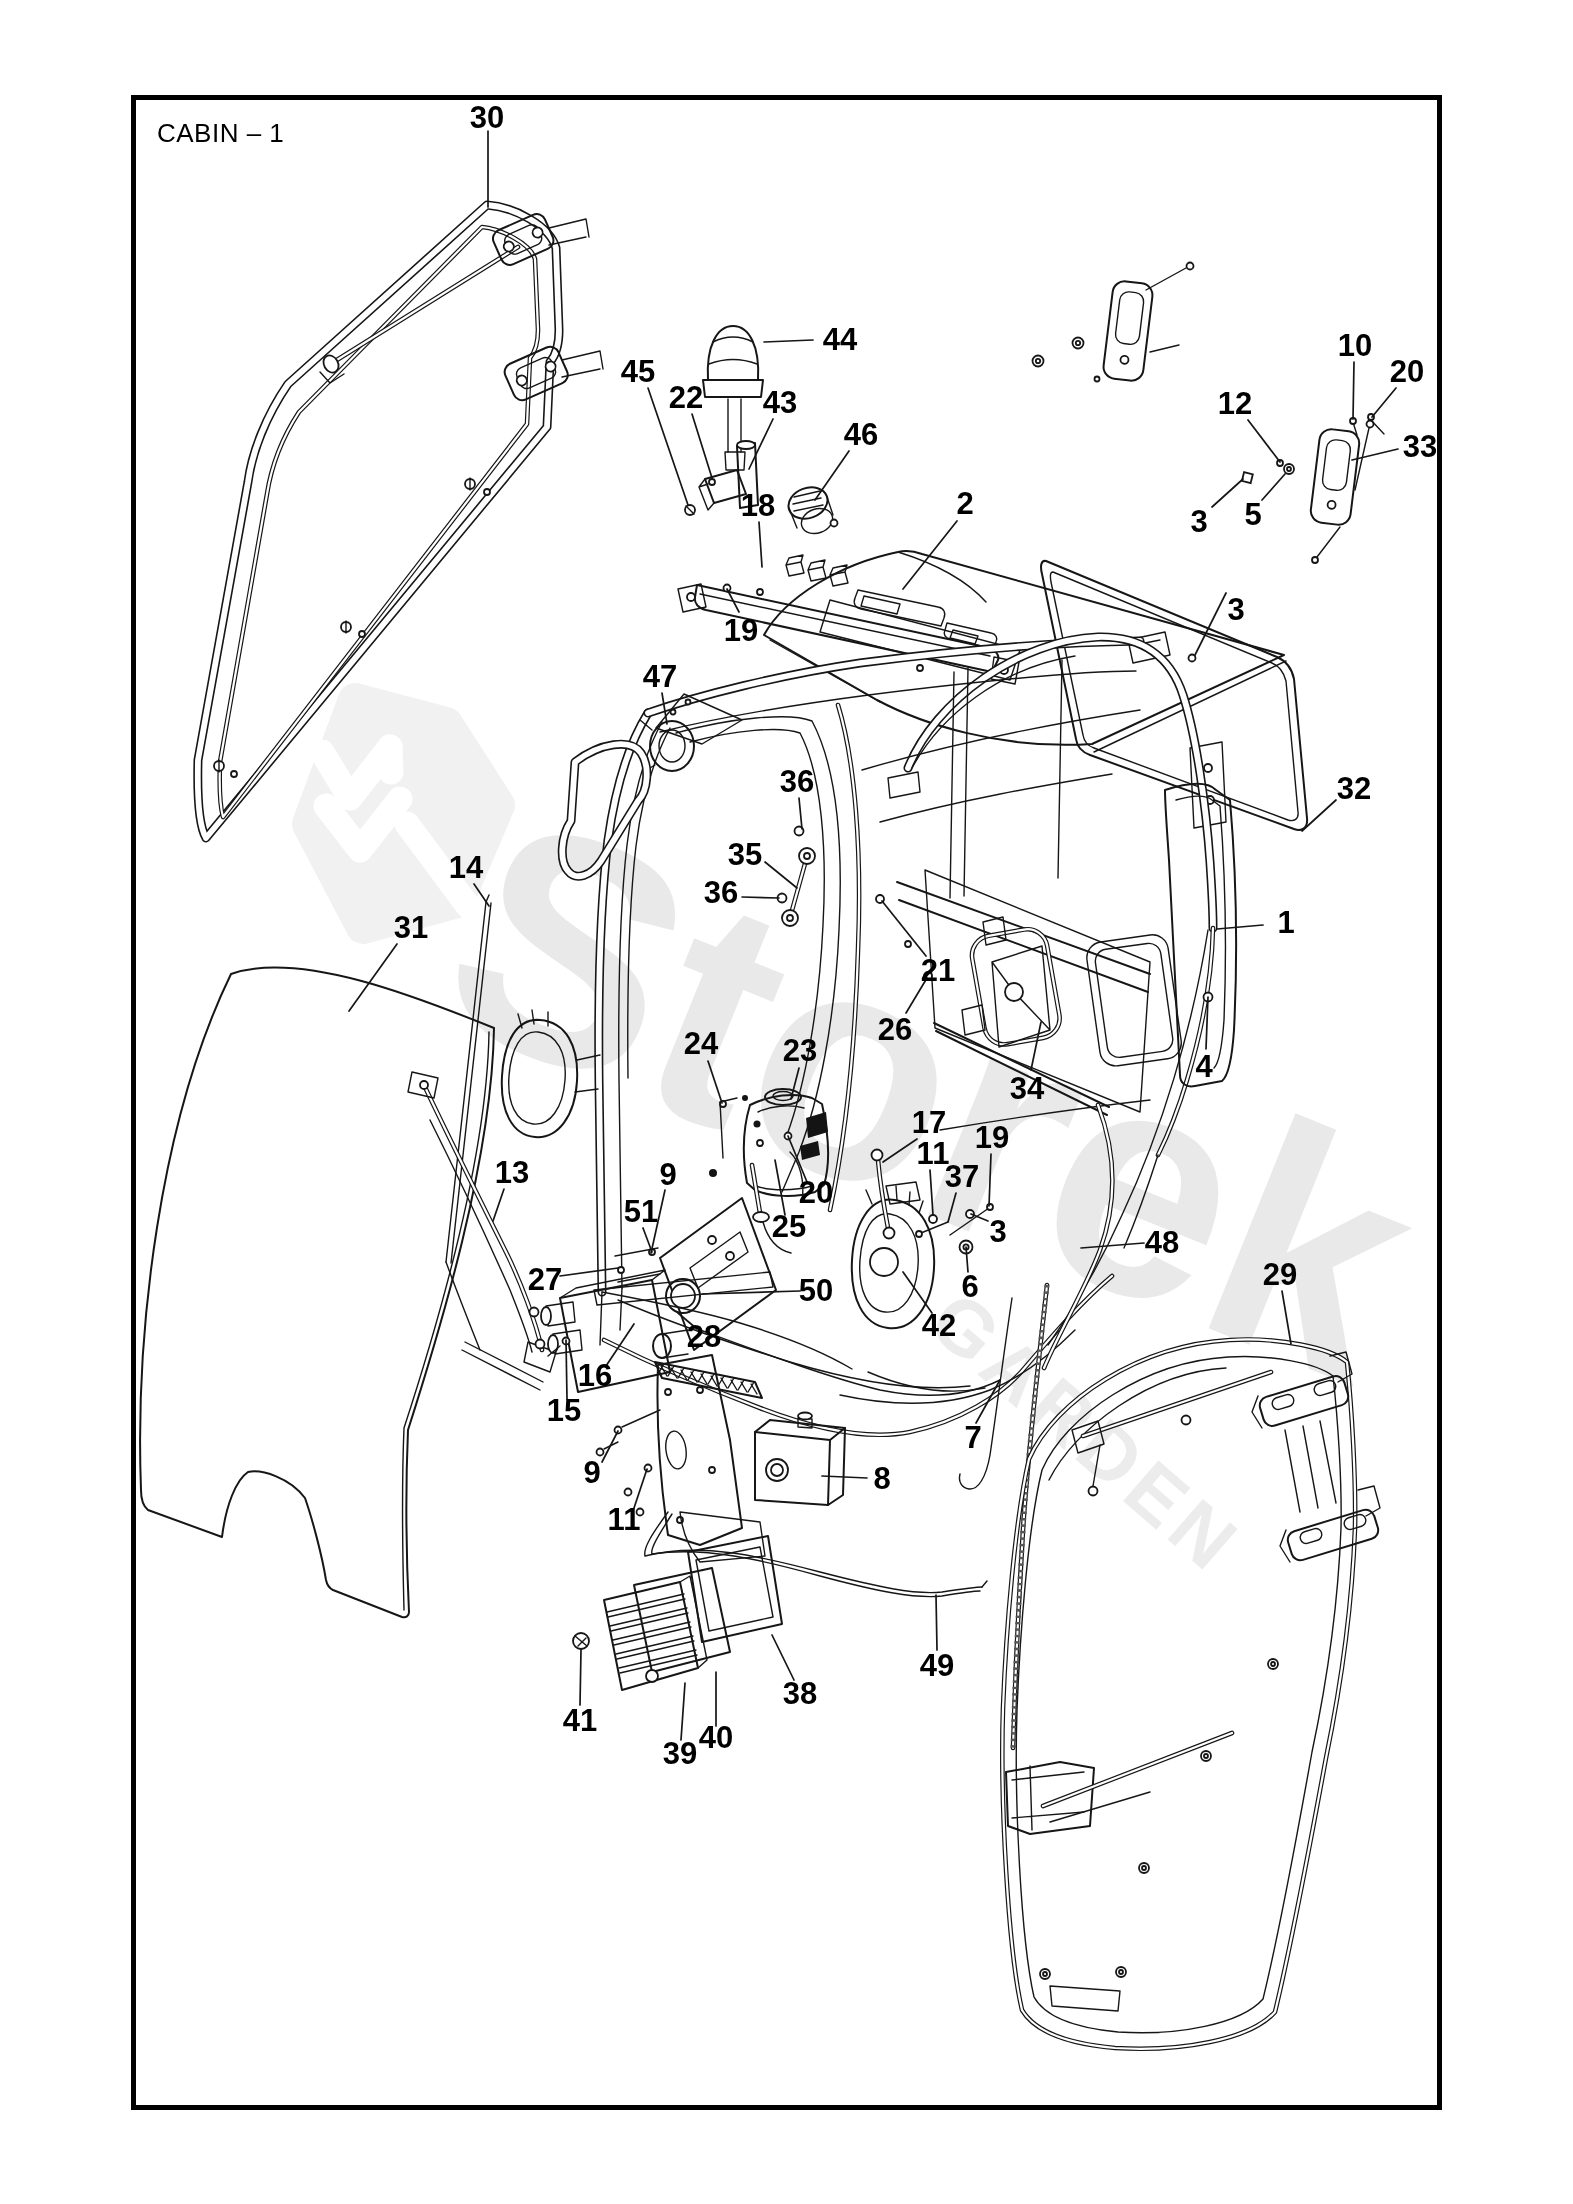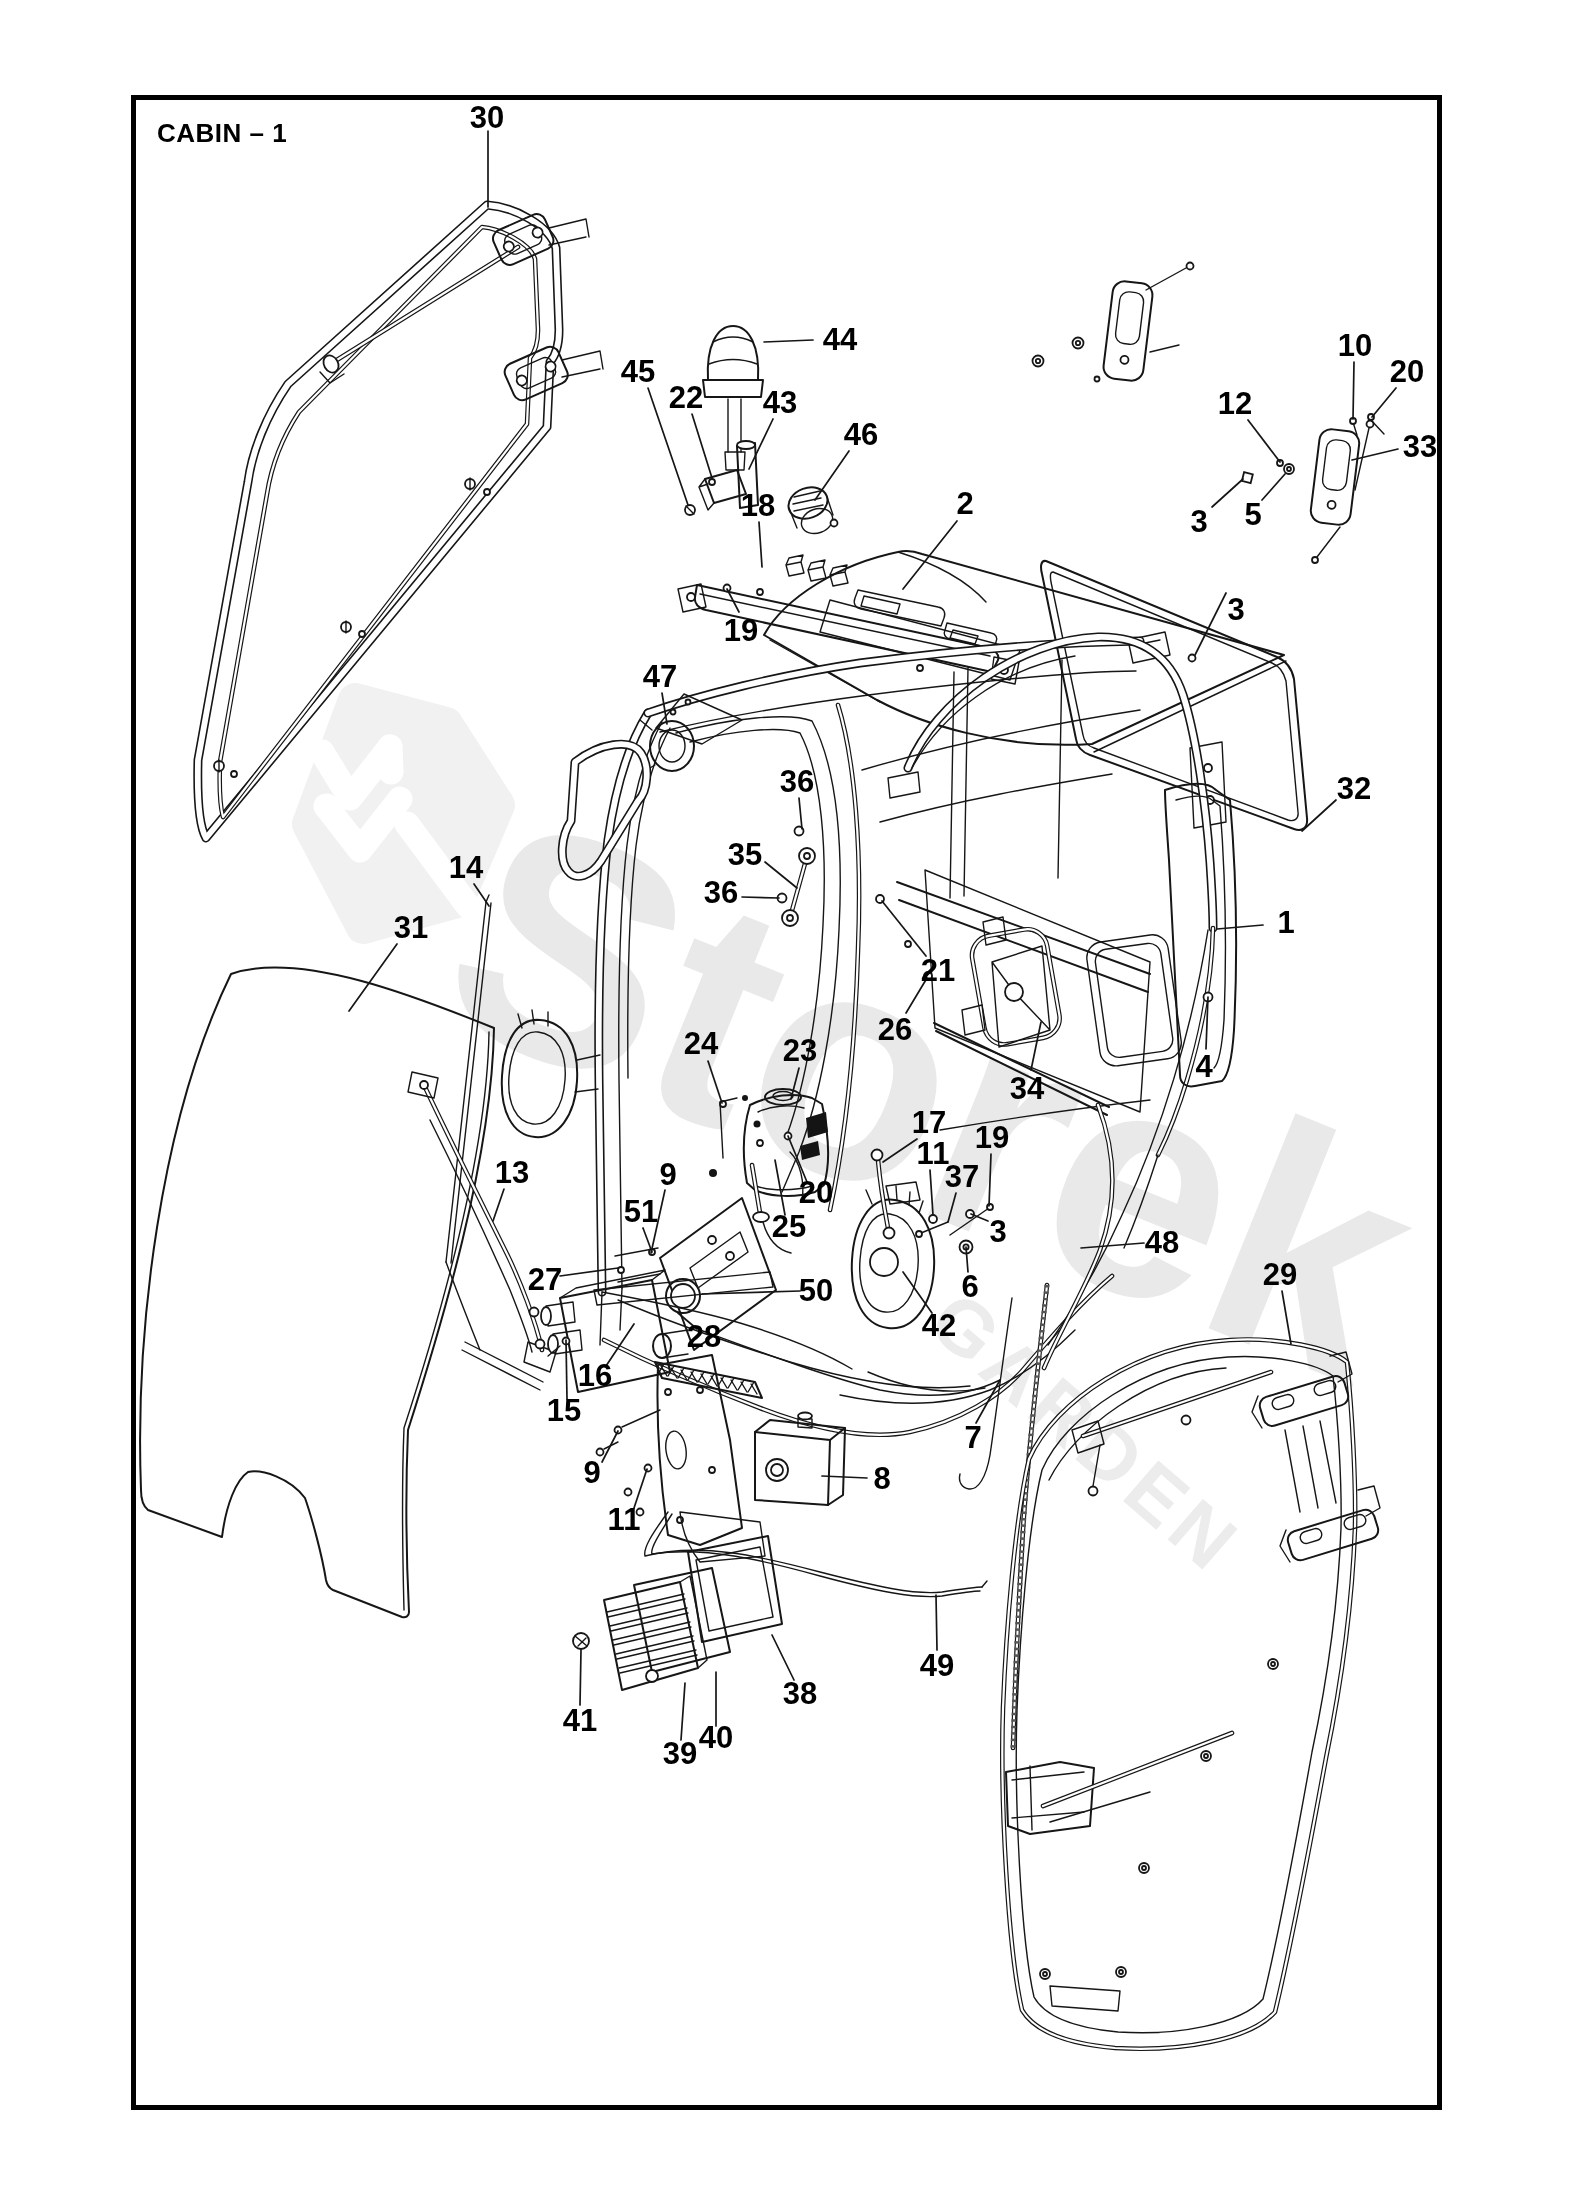--- a/index.html
+++ b/index.html
@@ -1,18 +1,18 @@
 <!DOCTYPE html>
 <html><head>
 <meta charset="utf-8">
 <style>
 html,body{margin:0;padding:0;background:#fff}
 body{width:1573px;height:2204px;position:relative;overflow:hidden;font-family:"Liberation Sans",sans-serif}
 #border{position:absolute;left:131px;top:95px;width:1301px;height:2005px;border:5px solid #000}
-#title{position:absolute;left:157px;top:118px;font-size:26px;font-weight:bold;letter-spacing:0.5px}
+#title{position:absolute;left:157px;top:118px;font-size:26px;font-weight:normal;letter-spacing:0.5px}
 #wm1{position:absolute;left:540px;top:740px;font-size:320px;font-weight:bold;color:#e9e9e9;transform:rotate(22deg);transform-origin:0 0;white-space:nowrap;letter-spacing:0px}
 #wm2{position:absolute;left:972px;top:1274px;font-size:78px;font-weight:bold;color:#ececec;transform:rotate(41deg);transform-origin:0 0;white-space:nowrap;letter-spacing:7px}
 svg{position:absolute;left:0;top:0}
 .a{stroke:#161616;fill:none;stroke-width:2;stroke-linecap:round;stroke-linejoin:round}
 .a1{stroke:#161616;fill:none;stroke-width:1.4;stroke-linecap:round;stroke-linejoin:round}
 .ld{stroke:#161616;fill:none;stroke-width:1.7;stroke-linecap:round}
 .fw{fill:none;stroke:#161616;stroke-width:2;stroke-linejoin:round}
 .fw1{fill:none;stroke:#161616;stroke-width:1.4;stroke-linejoin:round}
 .tb{stroke:#161616;fill:none;stroke-width:9;stroke-linecap:round;stroke-linejoin:round}
 .tw{stroke:#fff;fill:none;stroke-width:5.8;stroke-linecap:round;stroke-linejoin:round}

